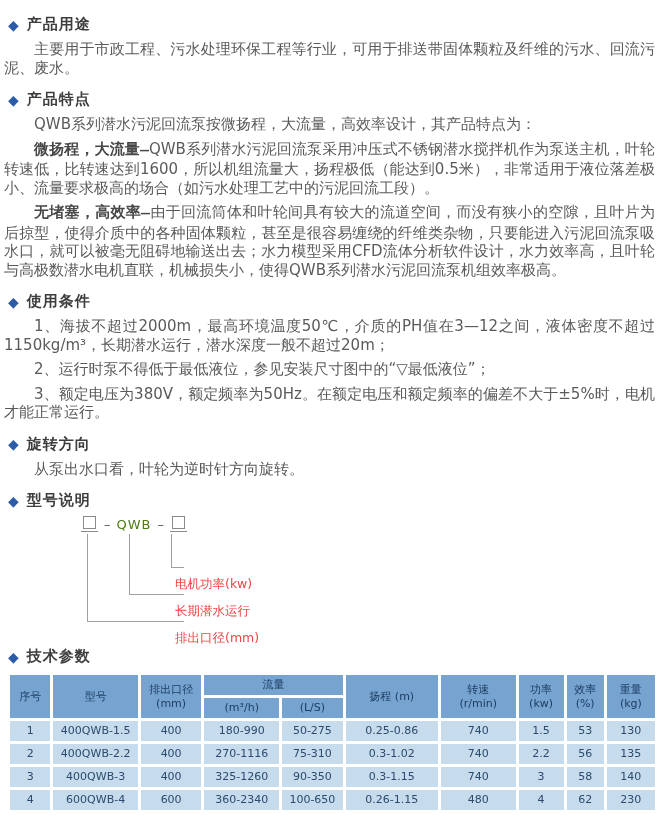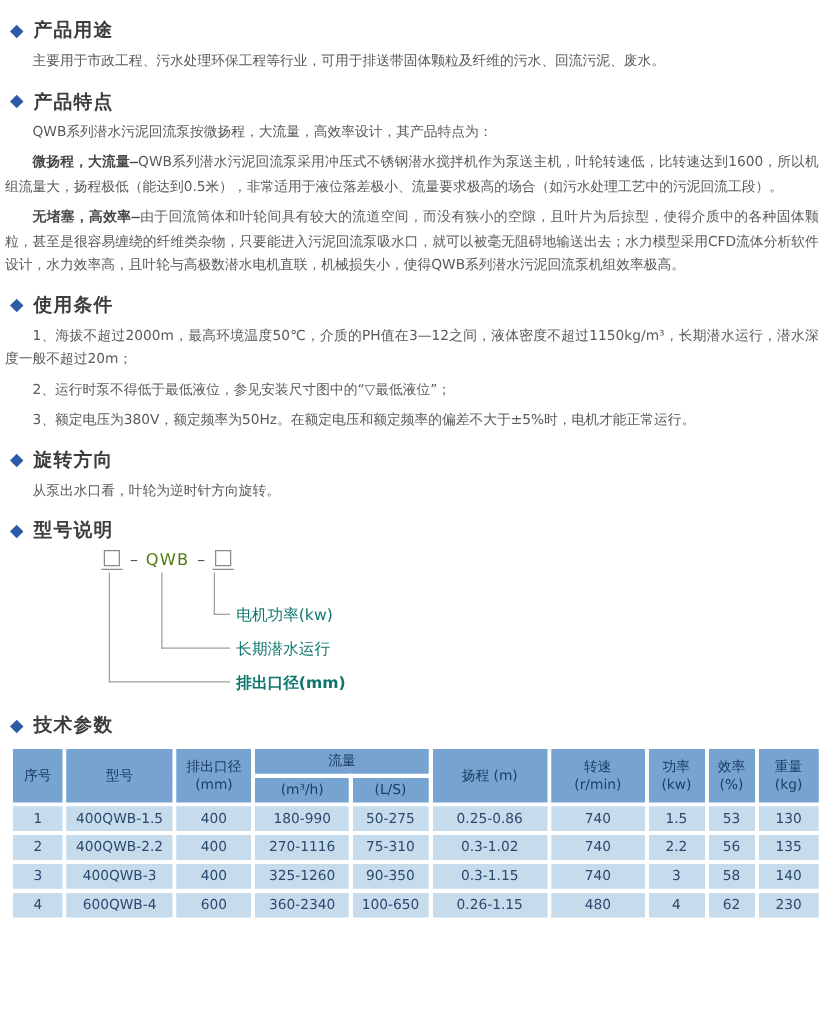--- a/index.html
+++ b/index.html
@@ -15,42 +15,42 @@
     display:flex;align-items:center;gap:7px;
     margin:13px 0 6px 5px;
     font-size:15px;font-weight:bold;color:#3d3d3d;
     letter-spacing:1px;
   }
   .diamond{color:#2c5ba7;font-size:14px;line-height:1;}
 
   
   p.body{
     margin:6px 1px 6px 1px;
-    font-size:11px;line-height:18.5px;
+    font-size:15px;line-height:18.5px;
     text-indent:2em;color:#5a5a5a;
     text-align:justify;
   }
   p.body .lead{font-weight:bold;color:#474747;font-family:Liberation Mono, monospace;}
 
   
   .diagram{position:relative;height:118px;margin:2px 0 0 0;}
   .formula{
     position:absolute;left:78px;top:0;
     display:flex;align-items:center;gap:6px;
     font-size:13px;color:#555;
   }
   .blank-wrap{border-bottom:1px solid #8a8a8a;padding:0 2px 2px 2px;line-height:0;}
   .blank{display:inline-block;width:11px;height:11px;border:1px solid #8a8a8a;background:#fff;}
   .code{letter-spacing:1px;color:#4d7c0f;}
   .elbow{position:absolute;border-left:1px solid #a0a0a0;border-bottom:1px solid #a0a0a0;}
   .e1{left:168px;top:18px;width:12px;height:33px;}
   .e2{left:126px;top:18px;width:54px;height:60px;}
   .e3{left:84px;top:18px;width:96px;height:87px;}
-  .dlabel{position:absolute;left:186px;font-size:12.5px;color:#0f766e;white-space:nowrap;}
-  .dl1{top:44px;} .dl2{top:71px;} .dl3{top:98px;font-weight:bold;}
+  .dlabel{position:absolute;left:172px;font-size:12.5px;color:#ef4444;white-space:nowrap;margin-top:16px;}
+  .dl1{top:44px;} .dl2{top:71px;} .dl3{top:98px;}
 
   
   table.params{
     width:651px;margin:4px 0 0 4px;
     border-collapse:collapse;table-layout:fixed;
     font-size:11px;
   }
   table.params th,table.params td{
     border:3px solid #ffffff;text-align:center;vertical-align:middle;
     padding:0;overflow:hidden;white-space:nowrap;

